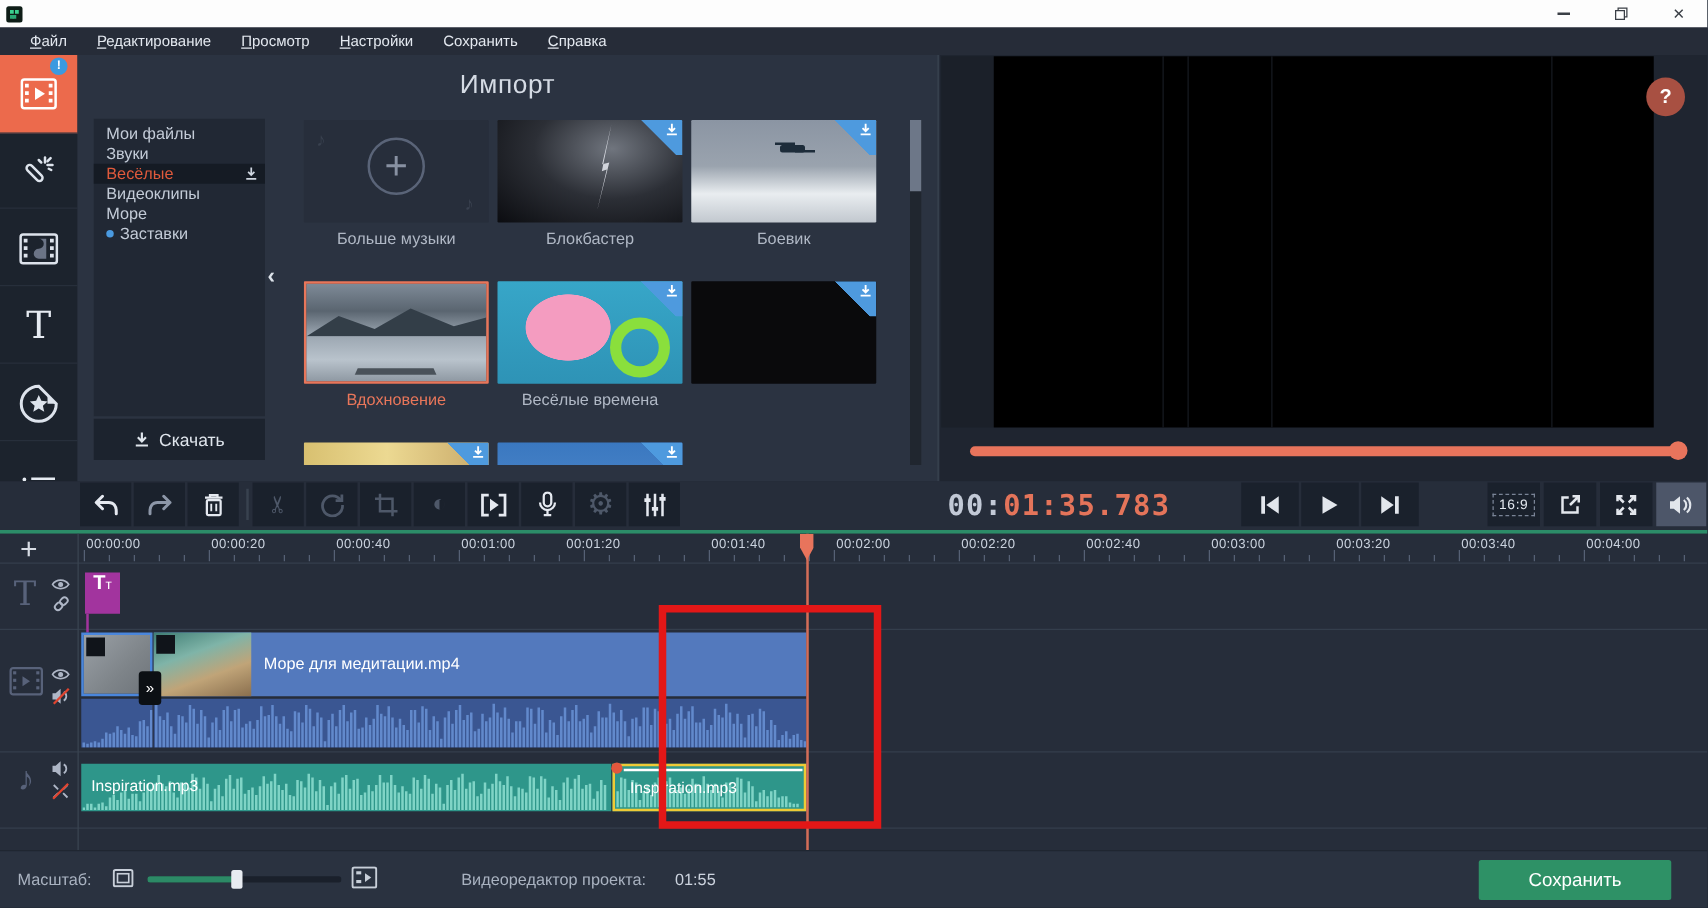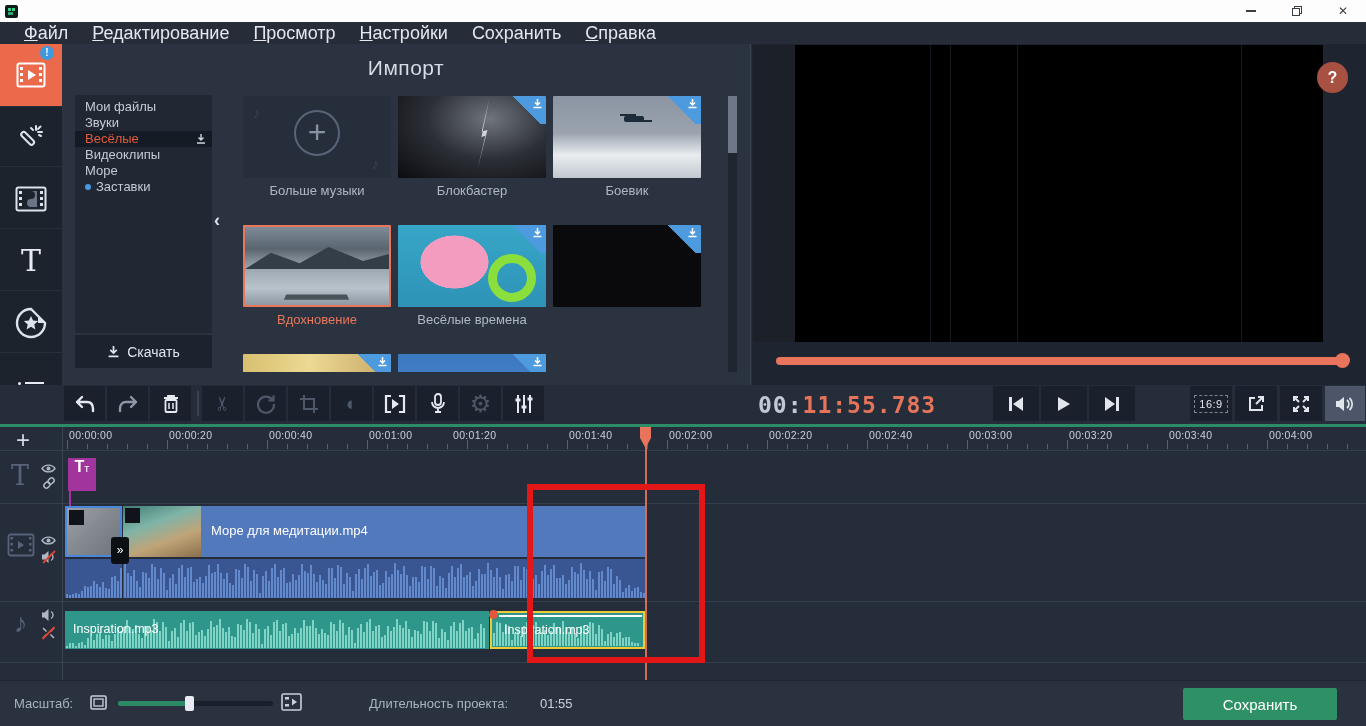--- a/index.html
+++ b/index.html
@@ -9,21 +9,21 @@
 
 .titlebar{position:absolute;left:0;top:0;width:1366px;height:22px;background:#fdfdfd;display:flex;align-items:center;color:#23272e;font-size:12px}
 .app-logo{width:13px;height:13px;margin:0 6px 0 5px;background:#0e1d17;border-radius:2px;position:relative}
 .app-logo:before{content:"";position:absolute;left:3px;top:3px;width:3px;height:3px;background:#3bd08f;box-shadow:4px 0 0 #3bd08f,2px 4px 0 #2aa874,0 4px 0 #2aa874}
 .win-btns{margin-left:auto;display:flex;height:22px}
 .win-btn{width:46px;height:22px;display:flex;align-items:center;justify-content:center;color:#3a3f46;font-size:12px}
 .min-glyph{width:10px;height:1.5px;background:#3a3f46}
 
 
 .menubar{position:absolute;left:0;top:22px;width:1366px;height:22px;background:#262c38;display:flex;align-items:center;padding-left:12px}
-.menu-item{color:#e3e8ef;font-size:18px;padding:0 12px;line-height:22px}
+.menu-item{color:#e3e8ef;font-size:12px;padding:0 12px;line-height:22px}
 .menu-item u{text-decoration:underline}
 
 
 .sidebar{position:absolute;left:0;top:44px;width:62px;height:381px;background:#1c232d}
 .side-item{position:absolute;left:0;width:62px;height:60px;display:flex;align-items:center;justify-content:center;border-bottom:1px solid #272f3b;color:#dde3ec}
 .side-item.active{background:#ec6a4c;height:63px}
 .badge{position:absolute;left:40px;top:2px;width:14px;height:14px;border-radius:50%;background:#3b9ae0;color:#fff;font-size:10px;font-weight:bold;text-align:center;line-height:14px}
 .t-glyph{font-family:"DejaVu Serif",serif;font-size:30px;color:#e6ebf2;line-height:1}
 .list-icon{width:26px}
 .list-icon .row{display:flex;align-items:center;margin:4px 0}
@@ -404,21 +404,21 @@
           </g>
           <g stroke="currentColor" stroke-width="3">
             <line x1="1.5" y1="6" x2="6.5" y2="6"></line>
             <line x1="7.5" y1="13" x2="12.5" y2="13"></line>
             <line x1="13.5" y1="5" x2="18.5" y2="5"></line>
           </g>
         </svg>
     </div>
 
     <div class="timecode">
-      <span class="tc-pre">00:</span><span class="tc-val">11:55.783</span>
+      <span class="tc-pre">00:</span><span class="tc-val">01:35.783</span>
     </div>
 
     <div class="cbtn" style="left:993px;width:46px">
       <svg width="18" height="16" viewBox="0 0 18 16">
           <rect x="2" y="1" width="3" height="14" fill="currentColor"></rect>
           <path d="M16 1 L6 8 L16 15 Z" fill="currentColor"></path>
         </svg>
     </div>
     <div class="cbtn" style="left:1041px;width:46px">
       <svg width="14" height="16" viewBox="0 0 14 16">
@@ -1039,18 +1039,18 @@
       <div class="sb-handle"></div>
     </div>
     <span class="sb-film2">
       <svg width="21" height="18" viewBox="0 0 21 18">
           <rect x="1" y="1" width="19" height="16" rx="1.5" fill="none" stroke="currentColor" stroke-width="1.6"></rect>
           <rect x="4" y="4" width="4" height="2.5" fill="currentColor"></rect>
           <rect x="4" y="11" width="4" height="2.5" fill="currentColor"></rect>
           <path d="M11 5.5 L16 9 L11 12.5 Z" fill="currentColor"></path>
         </svg>
     </span>
-    <span class="sb-duration">Длительность проекта:</span>
+    <span class="sb-duration">Видеоредактор проекта:</span>
     <span class="sb-duration-val">01:55</span>
     <button class="save-btn">Сохранить</button>
   </div>
 
 </div>
 
 </body></html>

